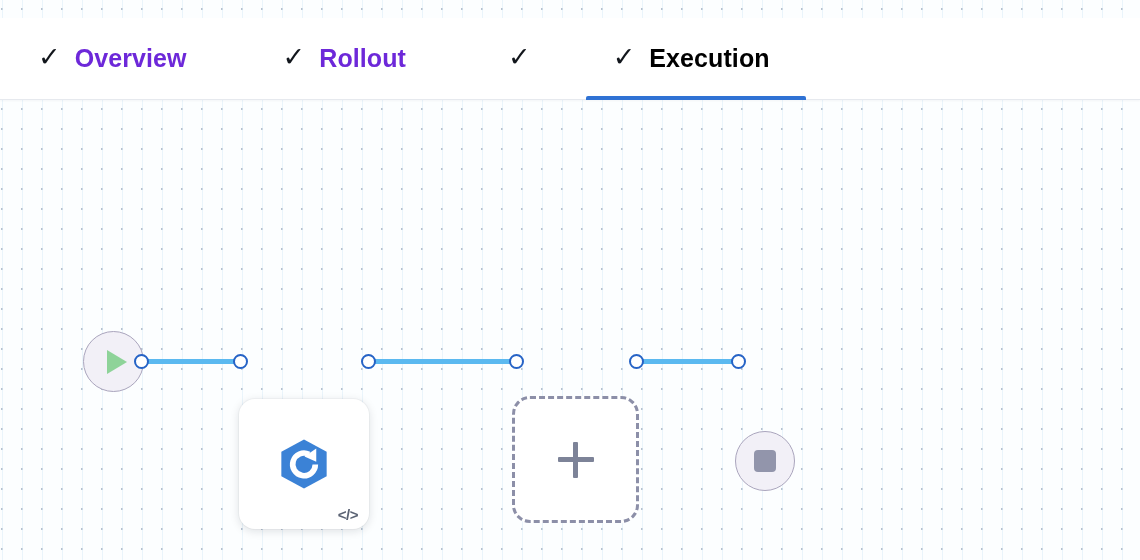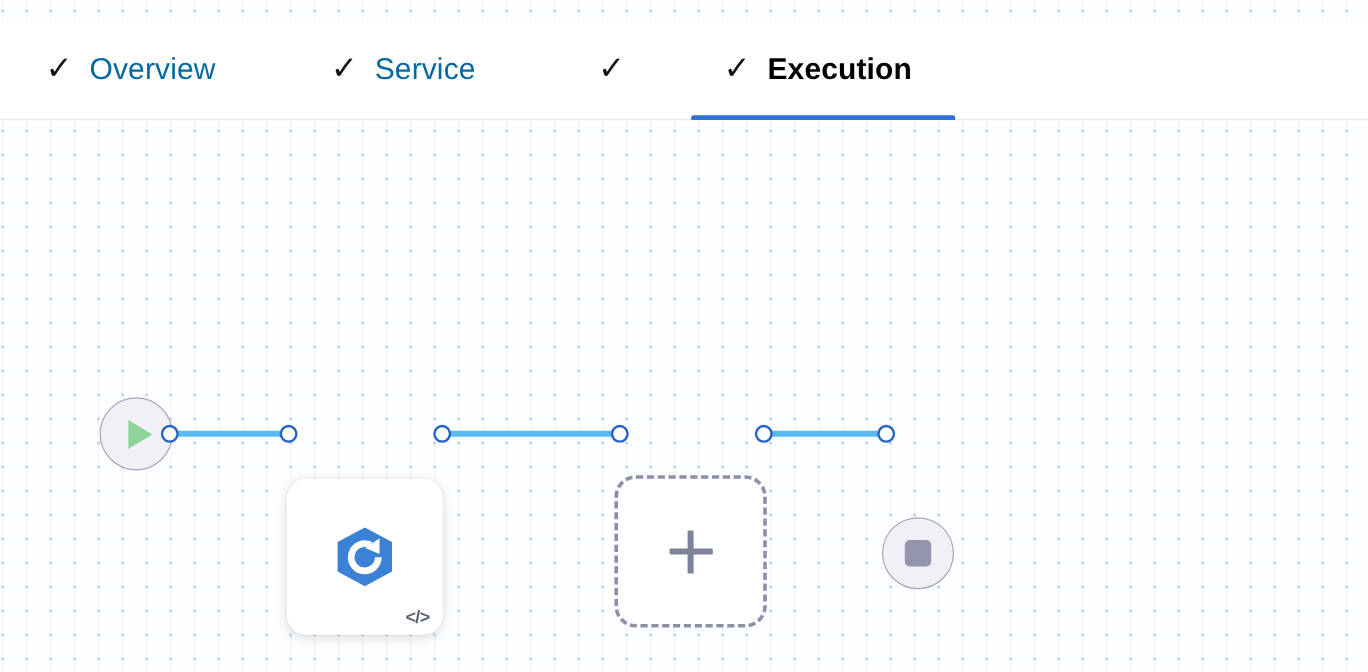--- a/index.html
+++ b/index.html
@@ -65,23 +65,24 @@
   .tab-check {
     font-size: 27px;
     line-height: 1;
     color: #12161c;
     font-weight: 500;
     display: inline-block;
     transform: translateY(-1px);
   }
   .tab-label {
     font-size: 25px;
-    color: #0369a1;
+    color: #6d28d9;
     letter-spacing: 0.1px;
     white-space: nowrap;
+    font-weight: bold;
   }
   .tab.is-active .tab-label {
     font-weight: bold;
     color: #000000;
   }
   .tab-underline {
     position: absolute;
     left: 0;
     right: 0;
     bottom: -1px;
@@ -265,21 +266,21 @@
   <div class="tabbar">
 
     <div class="tab tab-overview">
       <span class="tab-check">✓</span>
       <span class="tab-label">Overview</span>
 
     </div>
 
     <div class="tab tab-service">
       <span class="tab-check">✓</span>
-      <span class="tab-label">Service</span>
+      <span class="tab-label">Rollout</span>
 
     </div>
 
     <div class="tab tab-infrastructure">
       <span class="tab-check">✓</span>
 
     </div>
 
     <div class="tab tab-execution is-active">
       <span class="tab-check">✓</span>

